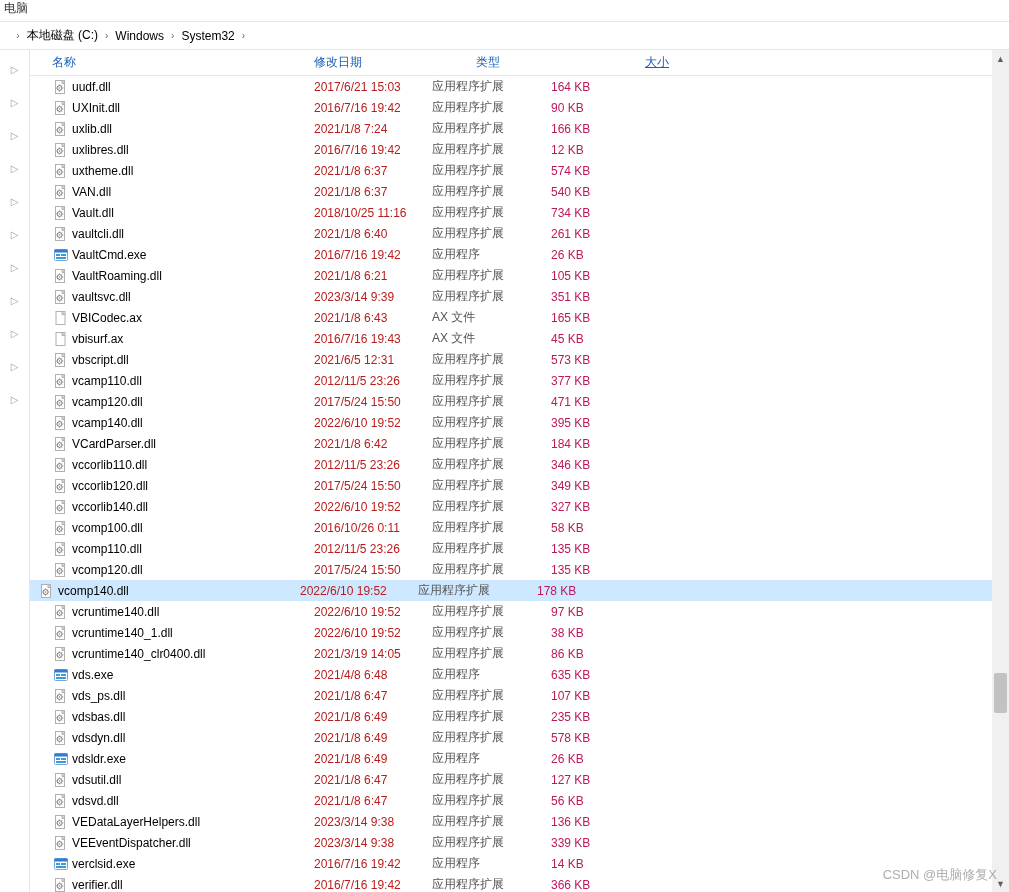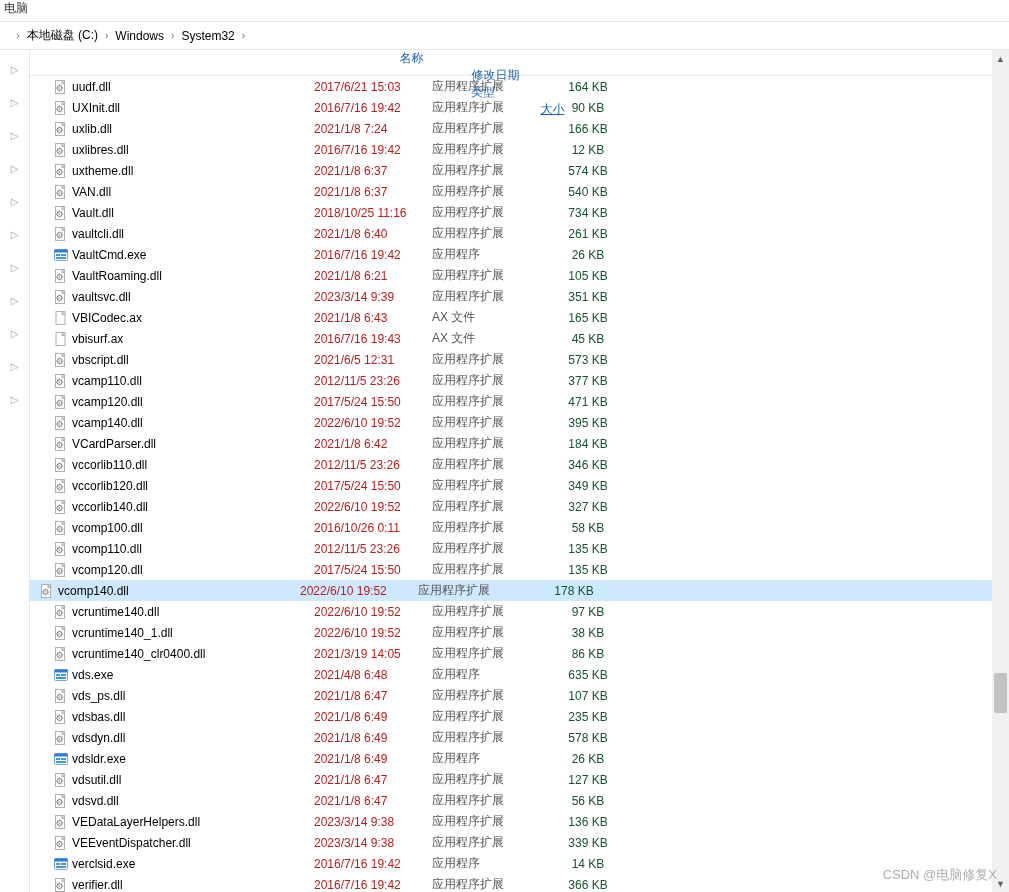--- a/index.html
+++ b/index.html
@@ -64,25 +64,24 @@
       position: relative;
     }
     .headers {
       display: flex;
       height: 26px;
       align-items: center;
       border-bottom: 1px solid #e6e6e6;
       color: #1a5fb4;
       font-size: 12px;
       padding-left: 22px;
-      flex-direction: column;
     }
     .col-name { width: 262px; }
     .col-date { width: 118px; }
-    .col-type { width: 119px; }
+    .col-type { width: 119px; margin-left: 44px; }
     .col-size { width: 80px; text-align: right; padding-right: 6px; text-decoration: underline; }
     .file-list { }
     .row {
       display: flex;
       height: 21px;
       align-items: center;
       padding-left: 22px;
       cursor: default;
     }
     .row.selected { background: #cde8ff; padding-left: 8px; }
@@ -90,21 +89,21 @@
       width: 18px;
       height: 16px;
       display: inline-flex;
       align-items: center;
       justify-content: center;
       margin-right: 2px;
     }
     .row .fname { width: 242px; white-space: nowrap; overflow: hidden; }
     .row .fdate { width: 118px; color: #b91c1c; }
     .row .ftype { width: 119px; color: #555; }
-    .row .fsize { width: 80px; text-align: center; padding-right: 6px; color: #14532d; }
+    .row .fsize { width: 80px; text-align: left; padding-right: 6px; color: #be185d; }
     .scrollbar {
       position: absolute;
       right: 0;
       top: 0;
       bottom: 0;
       width: 17px;
       background: #f0f0f0;
     }
     .scroll-track {
       position: absolute;

